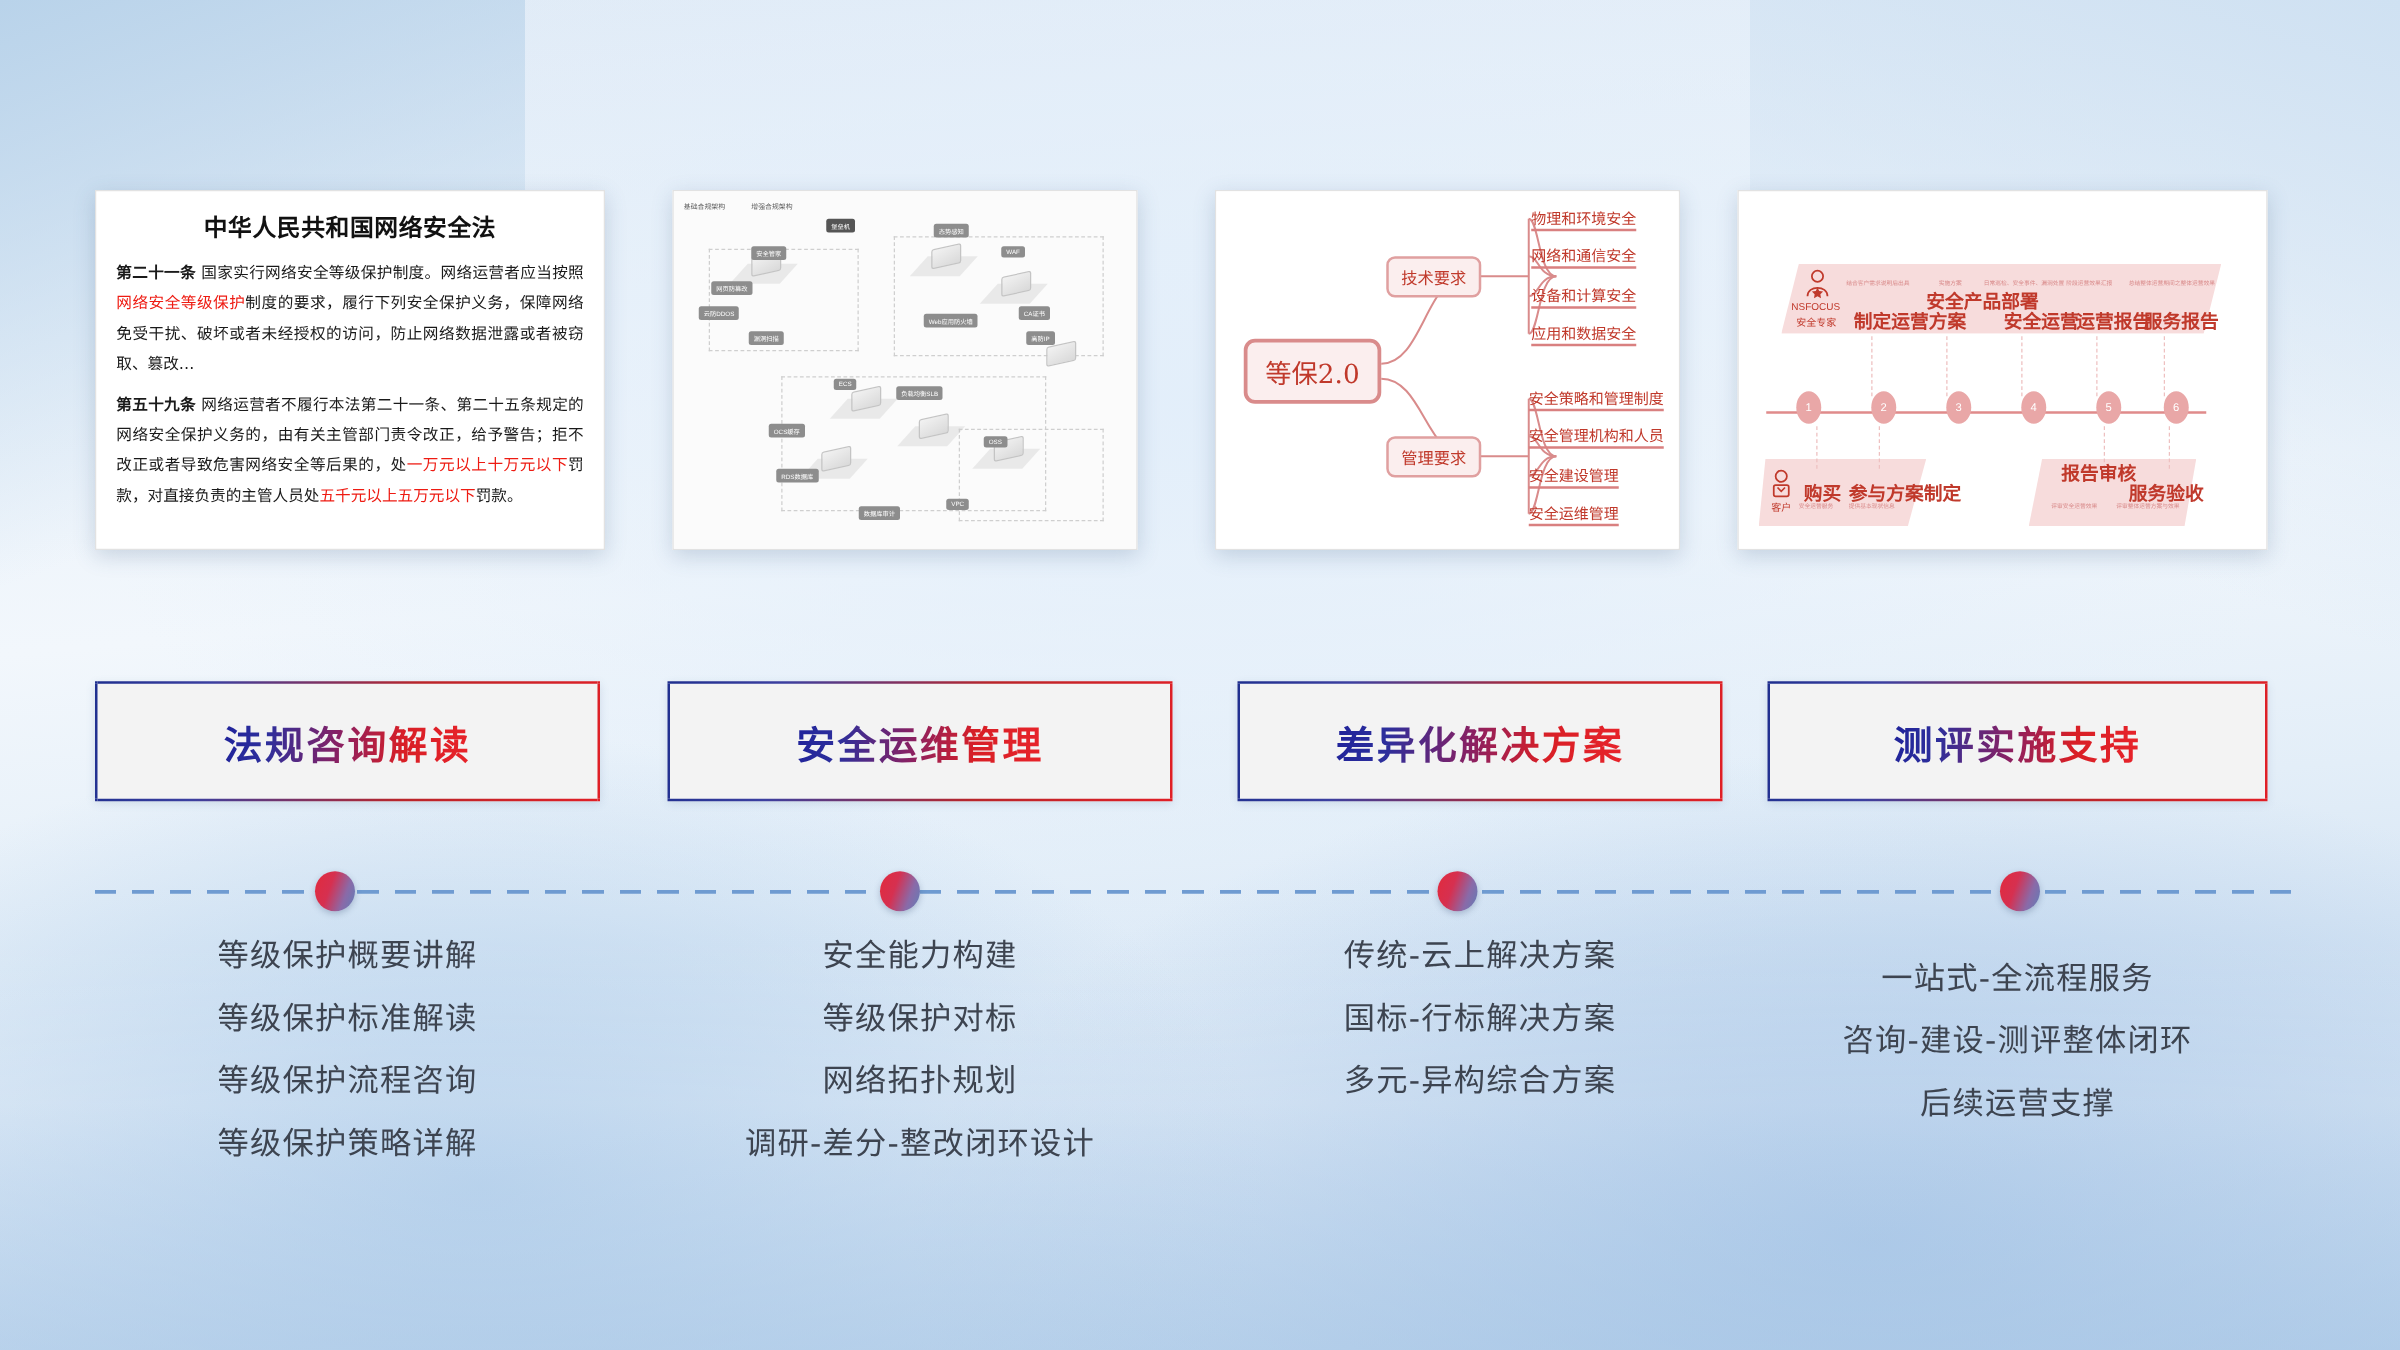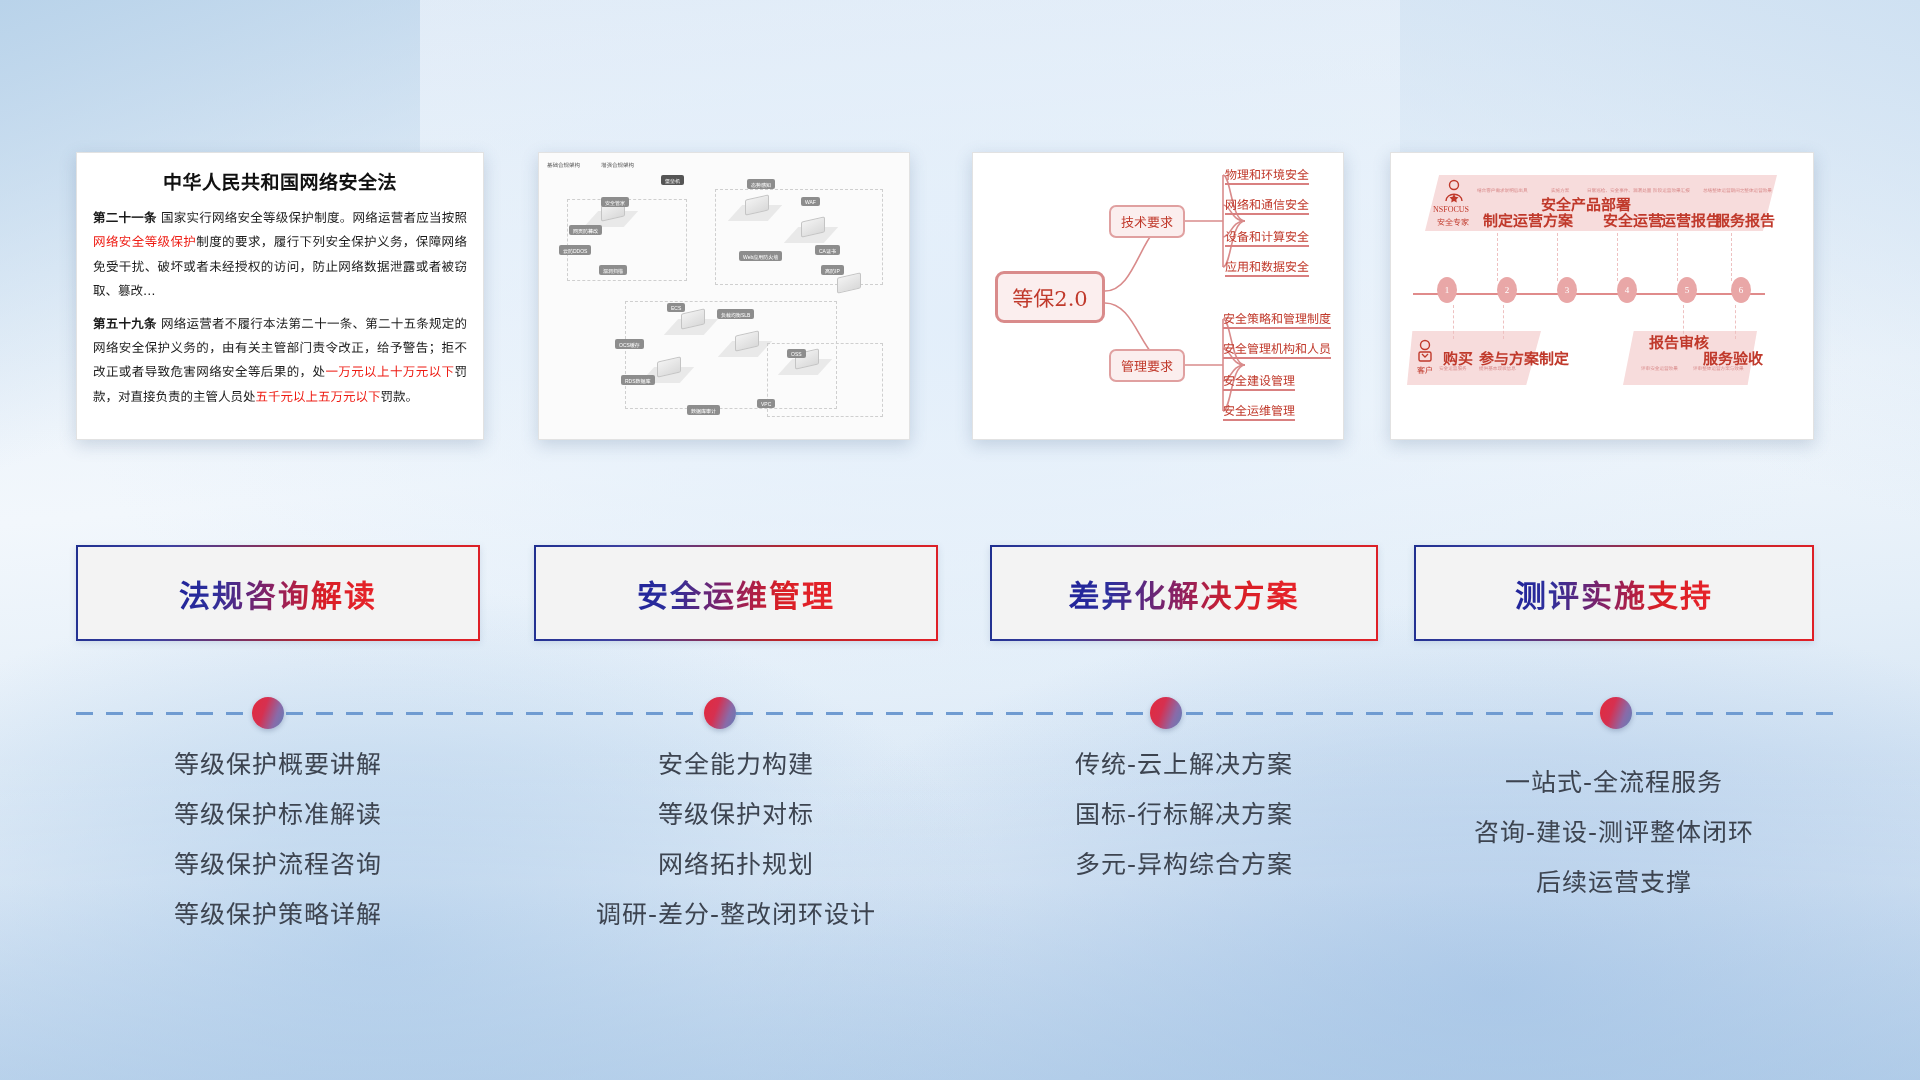--- a/index.html
+++ b/index.html
@@ -66,21 +66,21 @@
   .mind .branch {
     position:absolute; border:2px solid #e0a0a0; border-radius:7px; background:#fbeeee;
     color:#c0392b; font-size:13px; padding:5px 10px; white-space:nowrap;
   }
   .mind .leaf { position:absolute; color:#c0392b; font-size:12px; white-space:nowrap;
                 border-bottom:2px solid #d98080; padding-bottom:1px; }
   .mind svg { position:absolute; left:0; top:0; }
 
   
   .flow { position:relative; width:100%; height:100%; background:#fff;
-          font-family:Liberation Serif, serif; }
+          font-family:Liberation Sans, sans-serif;margin-top:36px; }
   .flow .band {
     position:absolute; background:#f7dcdc;
   }
   .flow .band.top { left:34px; top:22px; width:352px; height:56px;
                     clip-path: polygon(4% 0, 100% 0, 96% 100%, 0% 100%); }
   .flow .band.bl  { left:16px; top:178px; width:134px; height:54px;
                     clip-path: polygon(4% 0, 100% 0, 89% 100%, 0% 100%); }
   .flow .band.br  { left:232px; top:178px; width:134px; height:54px;
                     clip-path: polygon(8% 0, 100% 0, 93% 100%, 0% 100%); }
   .flow .step-name { position:absolute; color:#c0392b; font-size:15px; font-weight:bold; white-space:nowrap; }

